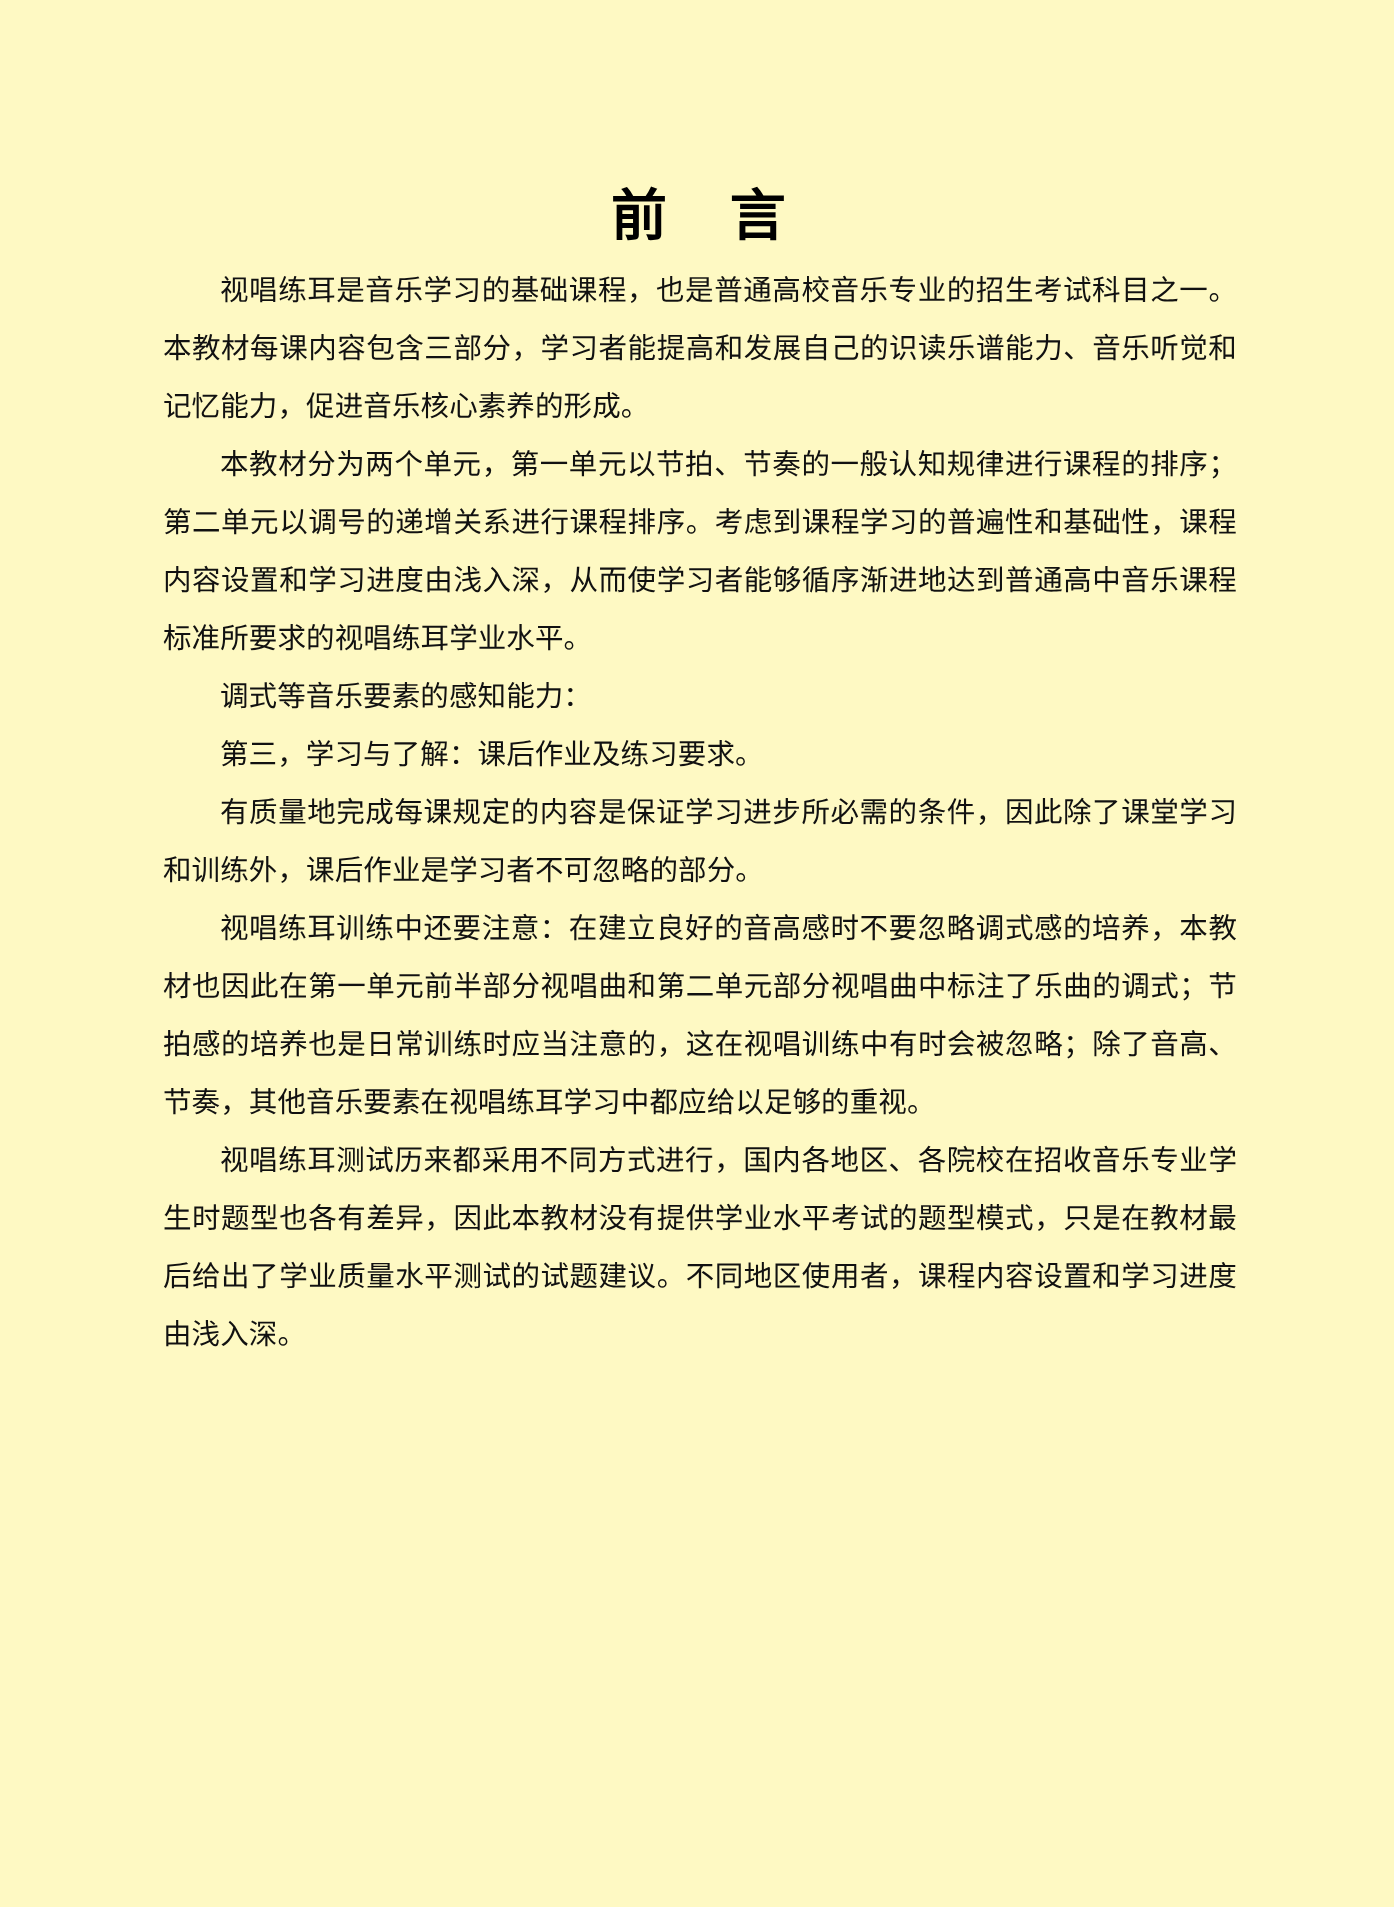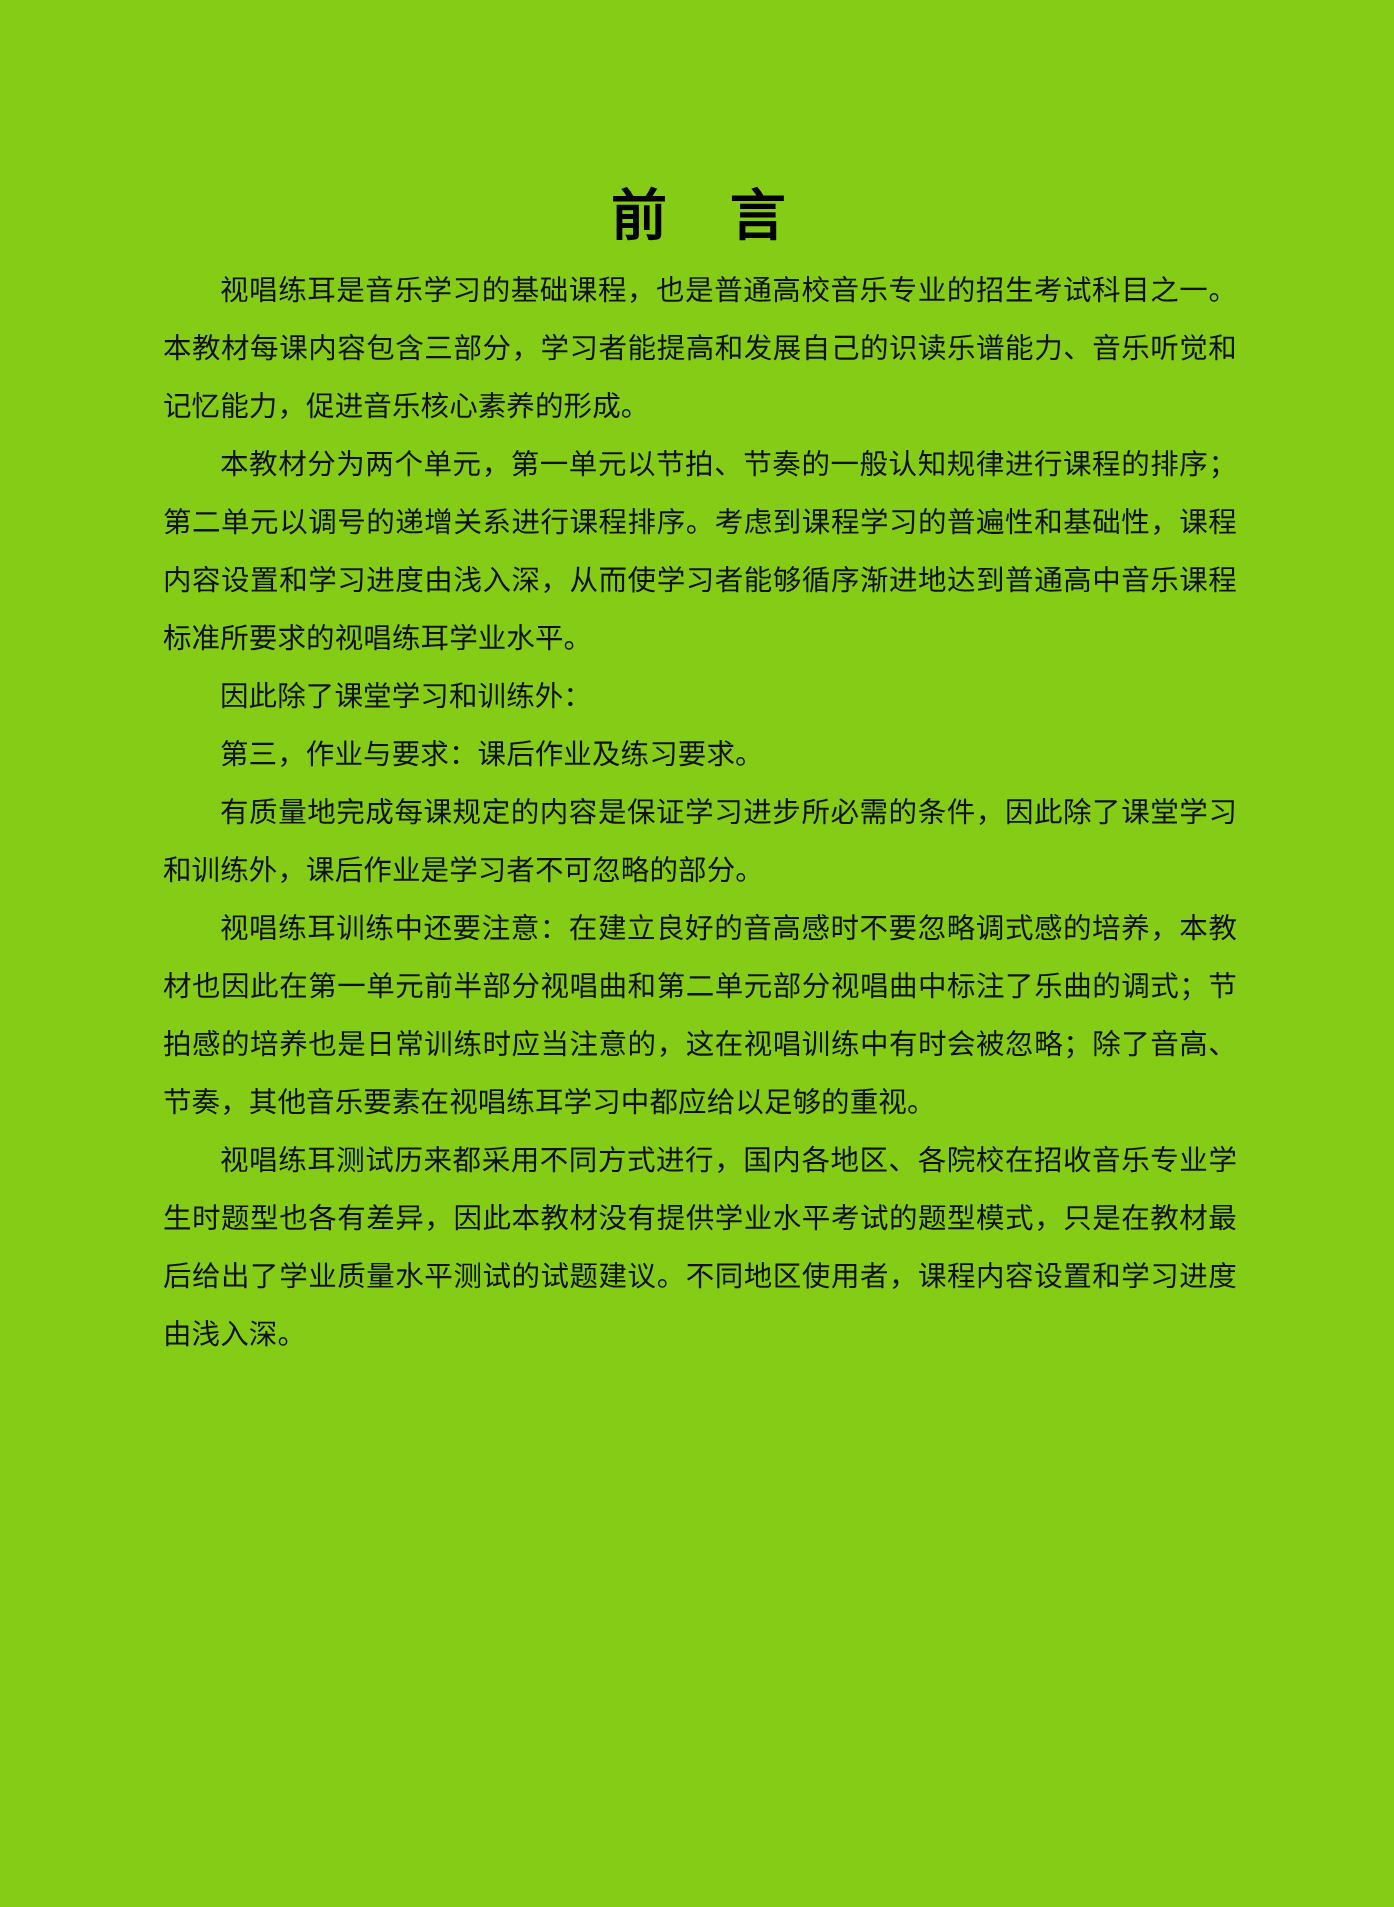--- a/index.html
+++ b/index.html
@@ -13,21 +13,21 @@
     height: 1907px;
     position: relative;
     font-family: "Liberation Serif", "DejaVu Serif", serif;
     color: #0a0a0a;
     overflow: hidden;
   }
 
   .page {
     position: absolute;
     inset: 0;
-    background: #84cc16;
+    background: #fef9c3;
     padding: 0;
   }
 
   
   .content {
     position: absolute;
     left: 163px;
     top: 0;
     width: 1074px;
     height: 1907px;
@@ -85,25 +85,25 @@
 
     <h1 class="doc-title">前　言</h1>
 
     <div class="body-text">
 
       <p class="para">视唱练耳是音乐学习的基础课程，也是普通高校音乐专业的招生考试科目之一。本教材每课内容包含三部分，学习者能提高和发展自己的识读乐谱能力、音乐听觉和记忆能力，促进音乐核心素养的形成。</p>
 
       <p class="para">本教材分为两个单元，第一单元以节拍、节奏的一般认知规律进行课程的排序；第二单元以调号的递增关系进行课程排序。考虑到课程学习的普遍性和基础性，课程内容设置和学习进度由浅入深，从而使学习者能够循序渐进地达到普通高中音乐课程标准所要求的视唱练耳学业水平。</p>
 
 
-      <p class="para single">因此除了课堂学习和训练外：</p>
+      <p class="para single">调式等音乐要素的感知能力：</p>
 
 
 
-      <p class="para single">第三，作业与要求：课后作业及练习要求。</p>
+      <p class="para single">第三，学习与了解：课后作业及练习要求。</p>
 
       <p class="para">有质量地完成每课规定的内容是保证学习进步所必需的条件，因此除了课堂学习和训练外，课后作业是学习者不可忽略的部分。</p>
 
       <p class="para">视唱练耳训练中还要注意：在建立良好的音高感时不要忽略调式感的培养，本教材也因此在第一单元前半部分视唱曲和第二单元部分视唱曲中标注了乐曲的调式；节拍感的培养也是日常训练时应当注意的，这在视唱训练中有时会被忽略；除了音高、节奏，其他音乐要素在视唱练耳学习中都应给以足够的重视。</p>
 
       <p class="para">视唱练耳测试历来都采用不同方式进行，国内各地区、各院校在招收音乐专业学生时题型也各有差异，因此本教材没有提供学业水平考试的题型模式，只是在教材最后给出了学业质量水平测试的试题建议。不同地区使用者，课程内容设置和学习进度由浅入深。</p>
 
     </div>
   </div>
 </div>

